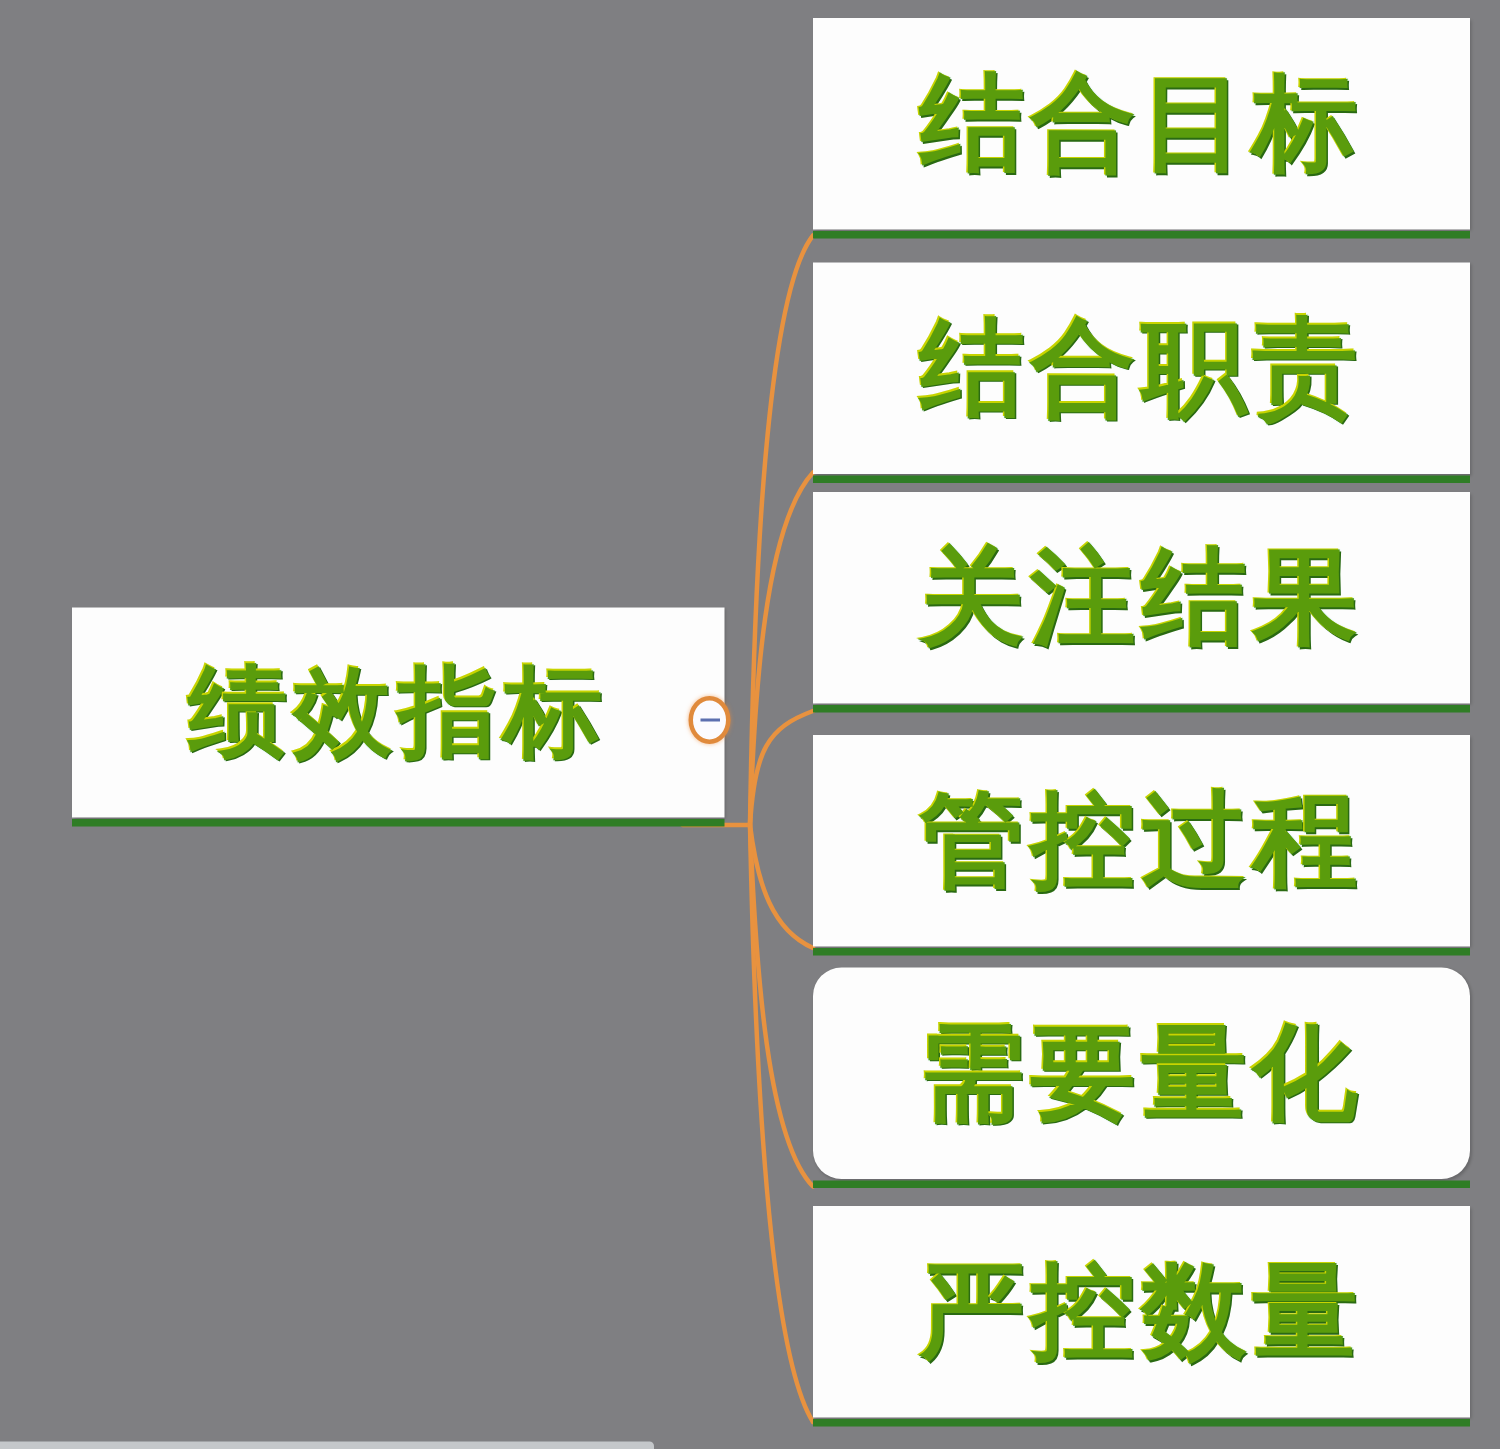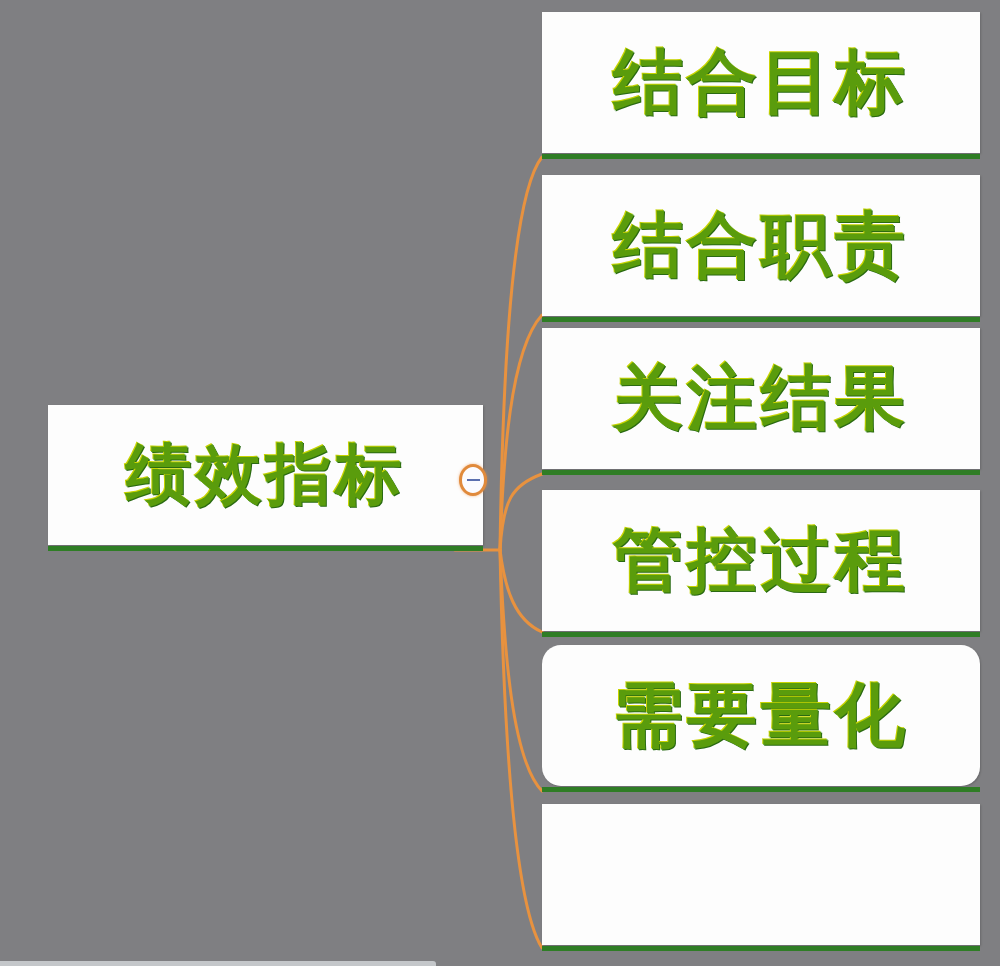--- a/index.html
+++ b/index.html
@@ -146,16 +146,17 @@
   <span class="node-label">管控过程</span>
   <div class="underline"></div>
 </div>
 
 <div class="node child" style="top:645px;border-radius:19px;">
   <span class="node-label">需要量化</span>
   <div class="underline"></div>
 </div>
 
 <div class="node child" style="top:804px;">
+  <span class="node-label">严控数量</span>
   <div class="underline"></div>
 </div>
 
 <div class="scrollbar"></div>
 
 </body></html>

